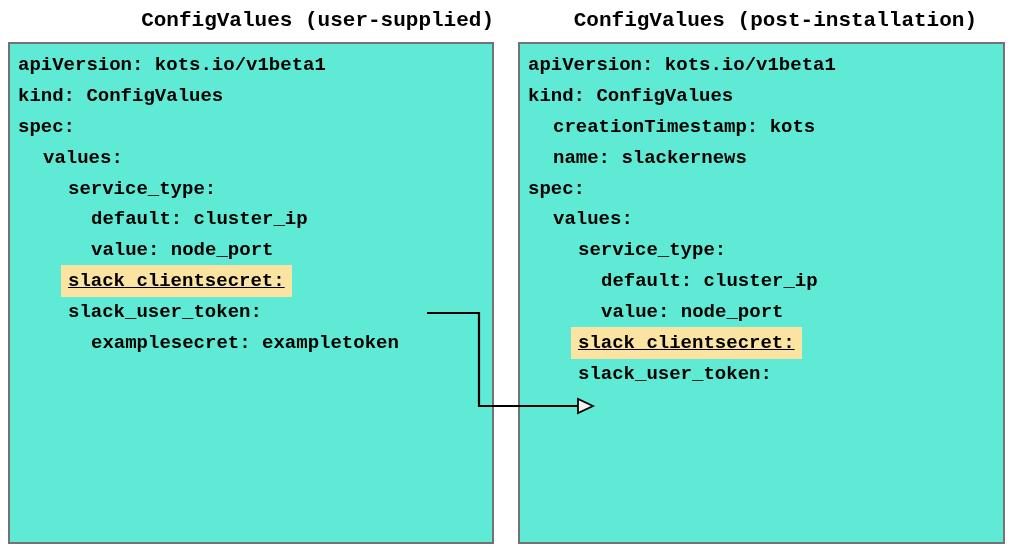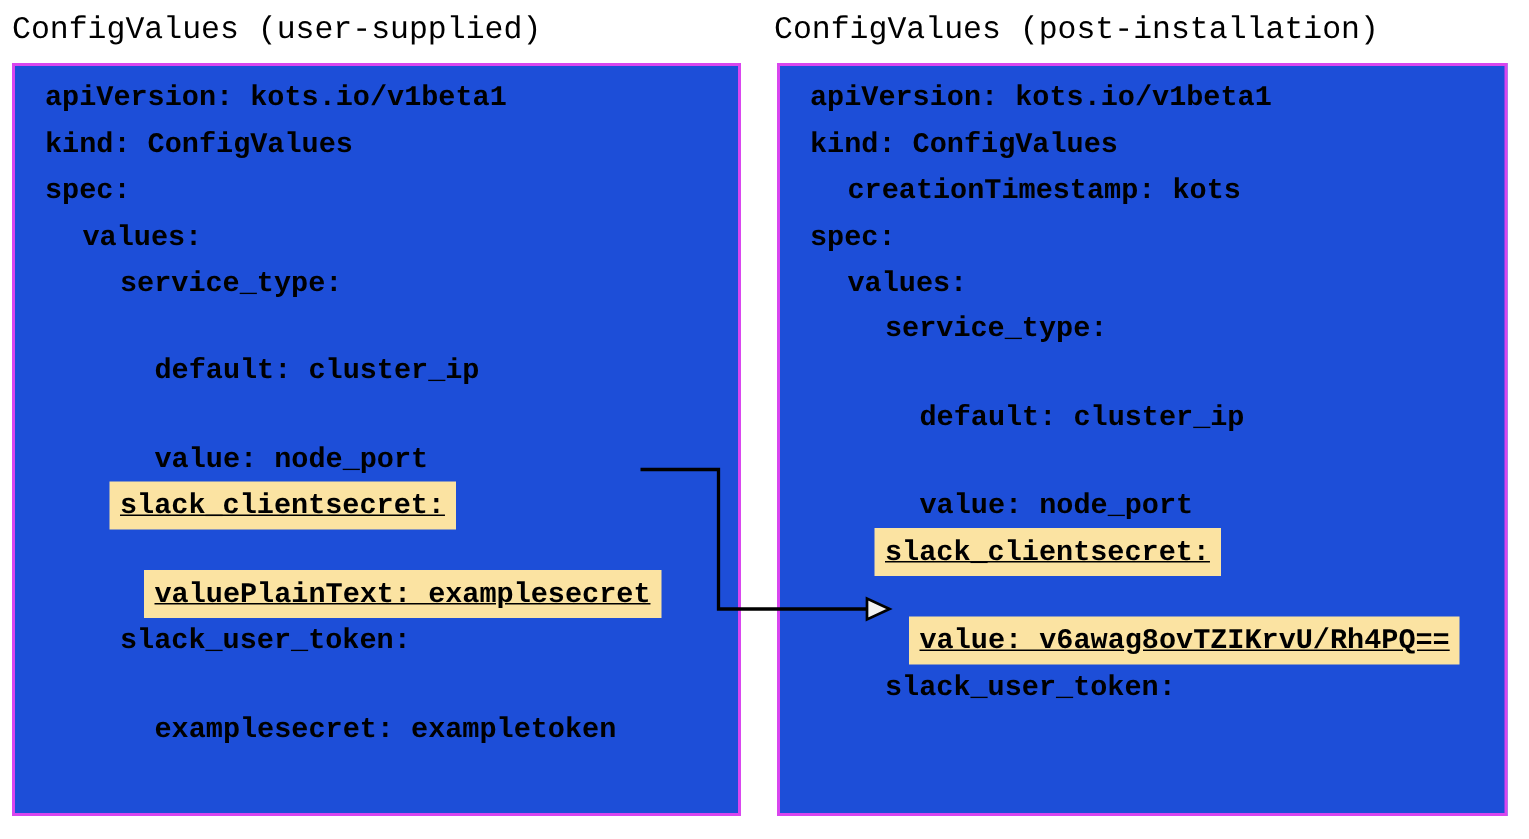--- a/index.html
+++ b/index.html
@@ -7,44 +7,44 @@
     width: 1019px; height: 559px;
     background: #ffffff;
     font-family: "Liberation Mono", "DejaVu Sans Mono", monospace;
     color: #000000;
     overflow: hidden;
   }
   .stage { position: relative; width: 1019px; height: 559px; }
 
   .title {
     position: absolute; top: 8px; height: 26px; line-height: 26px;
-    font-size: 21px; font-weight: 400; text-align: left; white-space: nowrap;
+    font-size: 21px; font-weight: 700; text-align: right; white-space: nowrap;
   }
   .left-title  { left: 8px;   width: 486px; }
-  .right-title { left: 516px; width: 487px; }
+  .right-title { left: 490px; width: 487px; }
 
   .panel {
     position: absolute; top: 42px; height: 502px;
-    background: #1d4ed8;
-    border: 2px solid #d946ef;
+    background: #5eead4;
+    border: 2px solid #737373;
     box-sizing: border-box;
-    padding: 6px 0 0 20px;
+    padding: 6px 0 0 8px;
     overflow: hidden;
   }
   .left-panel  { left: 8px;   width: 486px; }
   .right-panel { left: 518px; width: 487px; }
 
   .line {
     height: 30.9px; line-height: 30.9px;
     font-size: 19px; font-weight: 700;
     white-space: pre;
   }
   .ind1 { padding-left: 25px; font-family: Liberation Mono, monospace; }
   .ind2 { padding-left: 50px; }
-  .ind3 { padding-left: 73px; margin-top: 28px; }
+  .ind3 { padding-left: 73px; }
 
   .hl {
     background: #fbe3a2;
     padding: 5px 7px;
     margin-left: -7px;
     text-decoration: underline;
   }
 
   .arrow-svg {
     position: absolute; left: 0; top: 0;
@@ -62,36 +62,35 @@
 
   <div class="panel left-panel">
     <div class="line ind0"><span class="code">apiVersion: kots.io/v1beta1</span></div>
     <div class="line ind0"><span class="code">kind: ConfigValues</span></div>
     <div class="line ind0"><span class="code">spec:</span></div>
     <div class="line ind1"><span class="code">values:</span></div>
     <div class="line ind2"><span class="code">service_type:</span></div>
     <div class="line ind3"><span class="code">default: cluster_ip</span></div>
     <div class="line ind3"><span class="code">value: node_port</span></div>
     <div class="line ind2"><span class="code hl">slack_clientsecret:</span></div>
-    <div class="line ind3"><span class="code hl">valuePlainText: examplesecret</span></div>
     <div class="line ind2"><span class="code">slack_user_token:</span></div>
     <div class="line ind3"><span class="code">examplesecret: exampletoken</span></div>
   </div>
 
   <div class="panel right-panel">
     <div class="line ind0"><span class="code">apiVersion: kots.io/v1beta1</span></div>
     <div class="line ind0"><span class="code">kind: ConfigValues</span></div>
     <div class="line ind1"><span class="code">creationTimestamp: kots</span></div>
+    <div class="line ind1"><span class="code">name: slackernews</span></div>
     <div class="line ind0"><span class="code">spec:</span></div>
     <div class="line ind1"><span class="code">values:</span></div>
     <div class="line ind2"><span class="code">service_type:</span></div>
     <div class="line ind3"><span class="code">default: cluster_ip</span></div>
     <div class="line ind3"><span class="code">value: node_port</span></div>
     <div class="line ind2"><span class="code hl">slack_clientsecret:</span></div>
-    <div class="line ind3"><span class="code hl">value: v6awag8ovTZIKrvU/Rh4PQ==</span></div>
     <div class="line ind2"><span class="code">slack_user_token:</span></div>
   </div>
 
   <svg class="arrow-svg" width="1019" height="559" viewBox="0 0 1019 559" xmlns="http://www.w3.org/2000/svg">
     <path d="M 427 313 H 479 V 406 H 578" fill="none" stroke="#000000" stroke-width="2.2"></path>
     <polygon points="593,406 578,399 578,413" fill="#f2f2f2" stroke="#000000" stroke-width="1.8" stroke-linejoin="miter"></polygon>
   </svg>
 
 </div>
 

